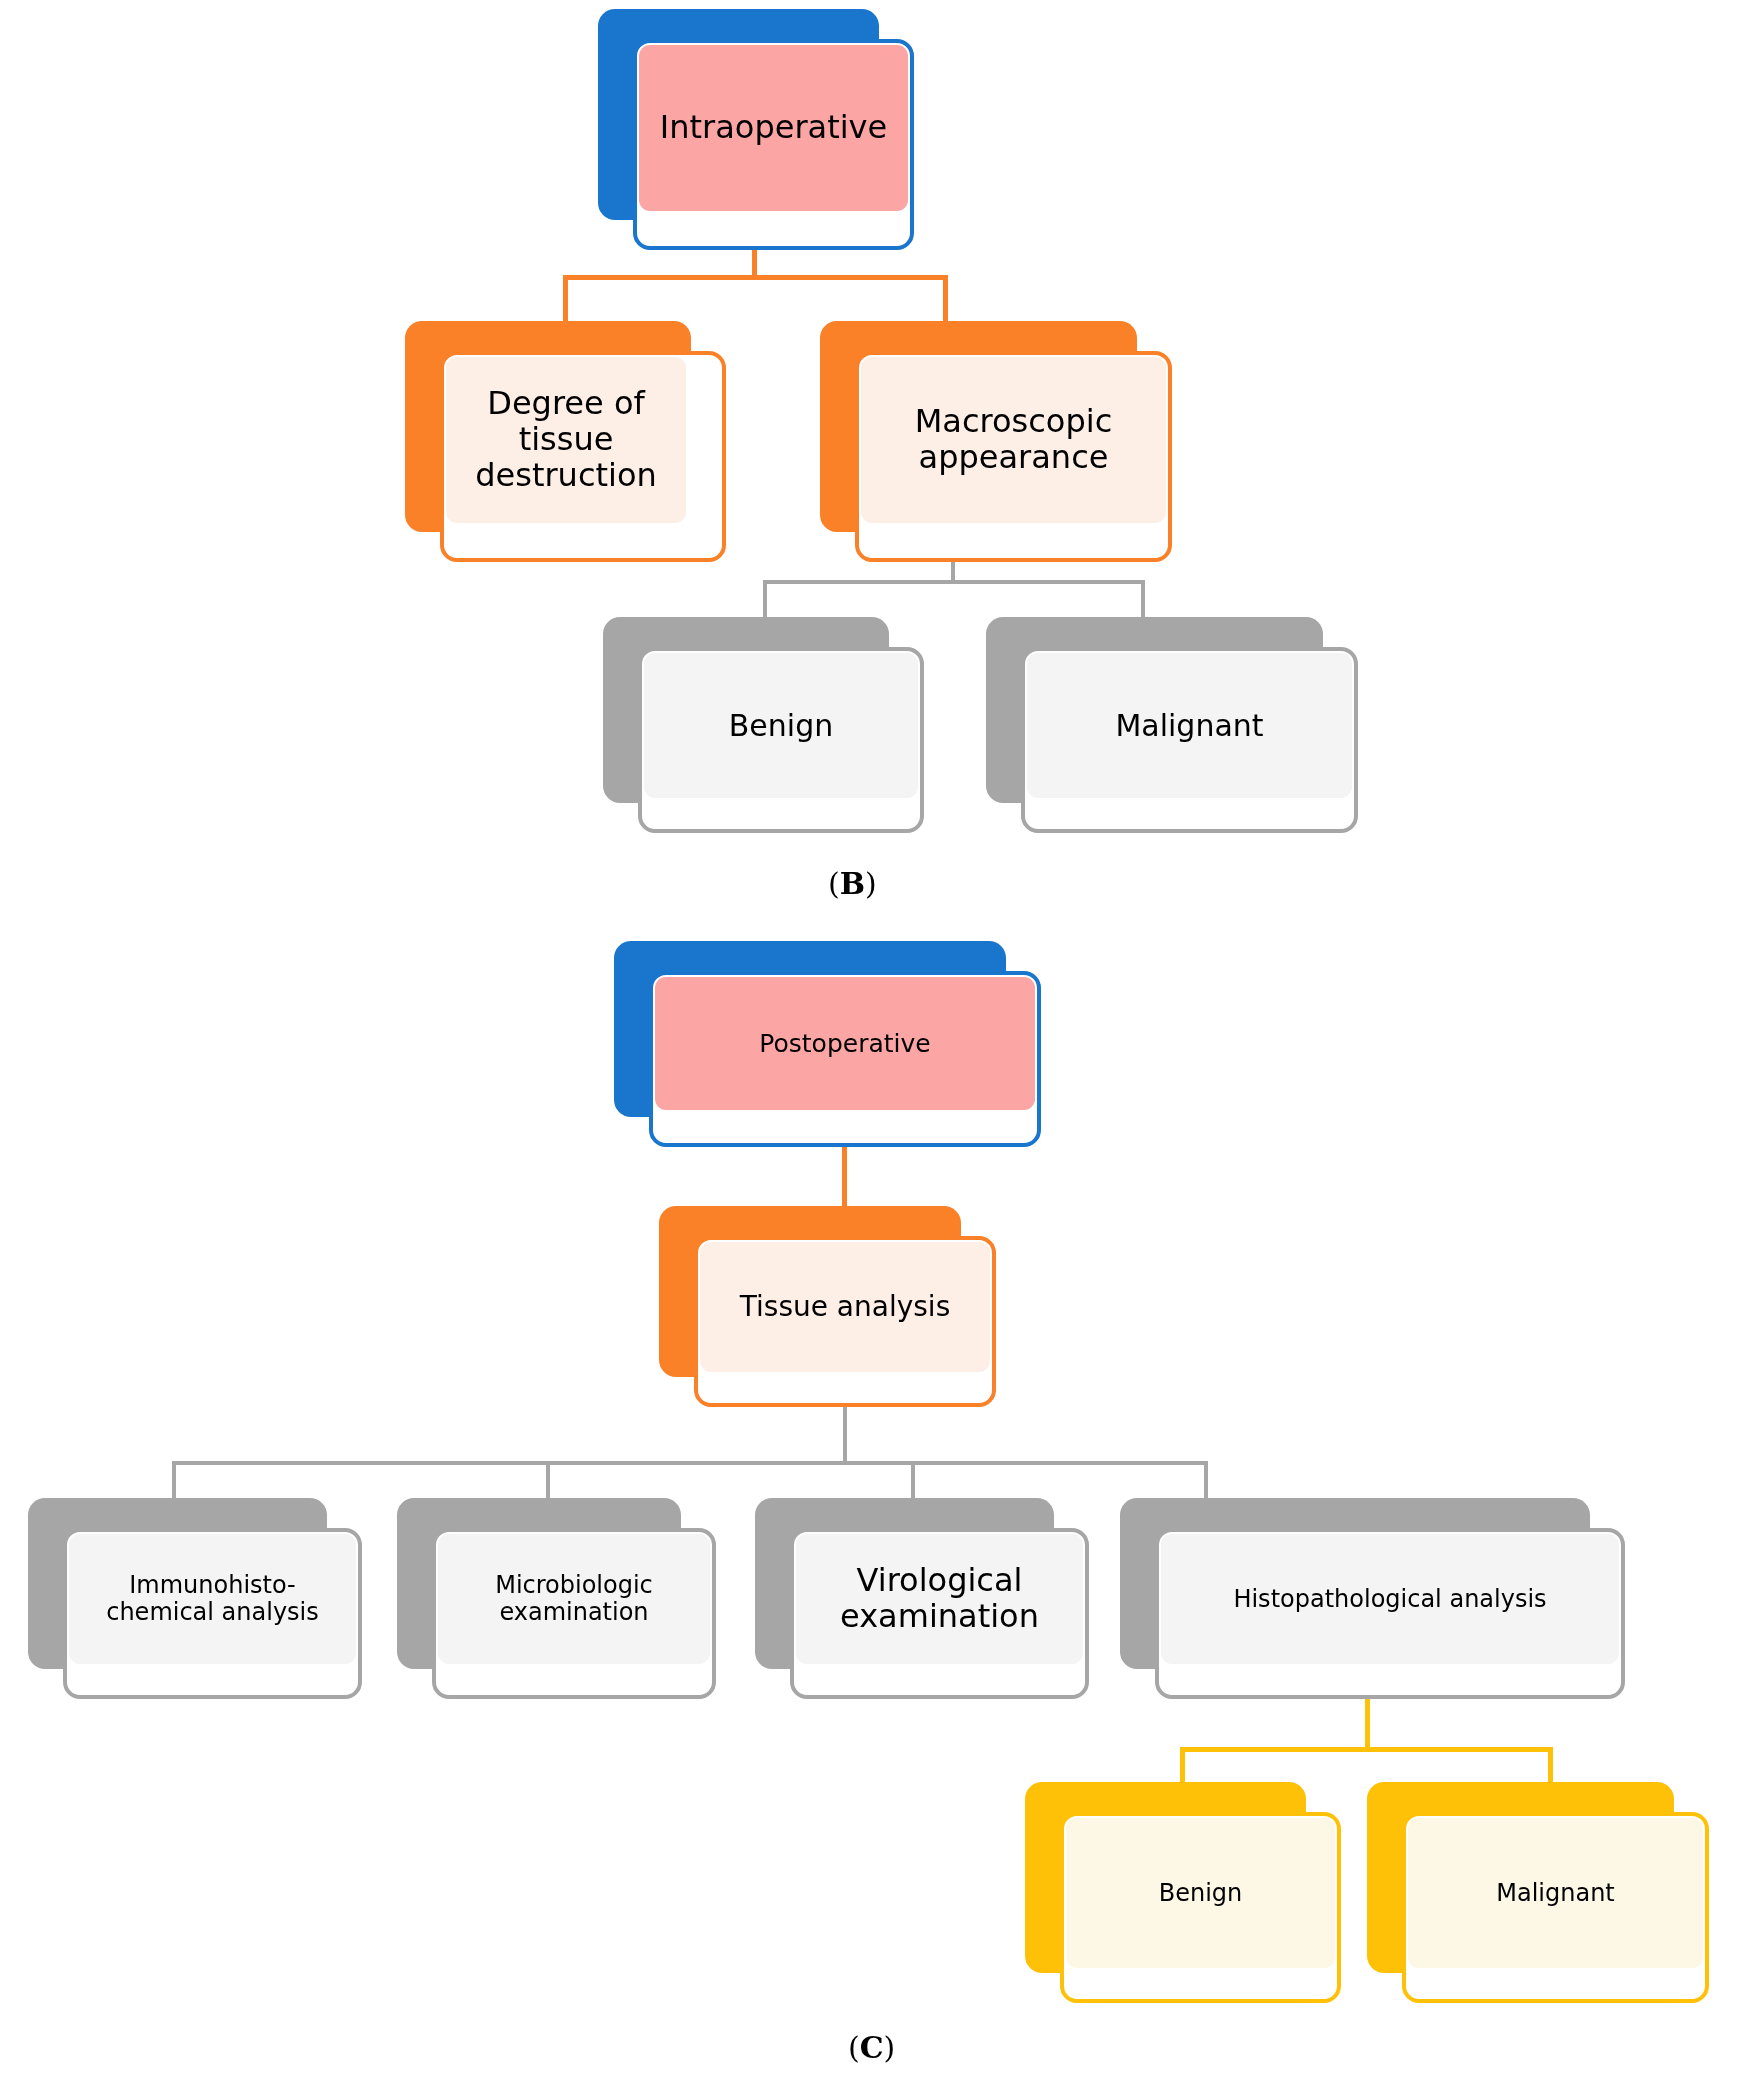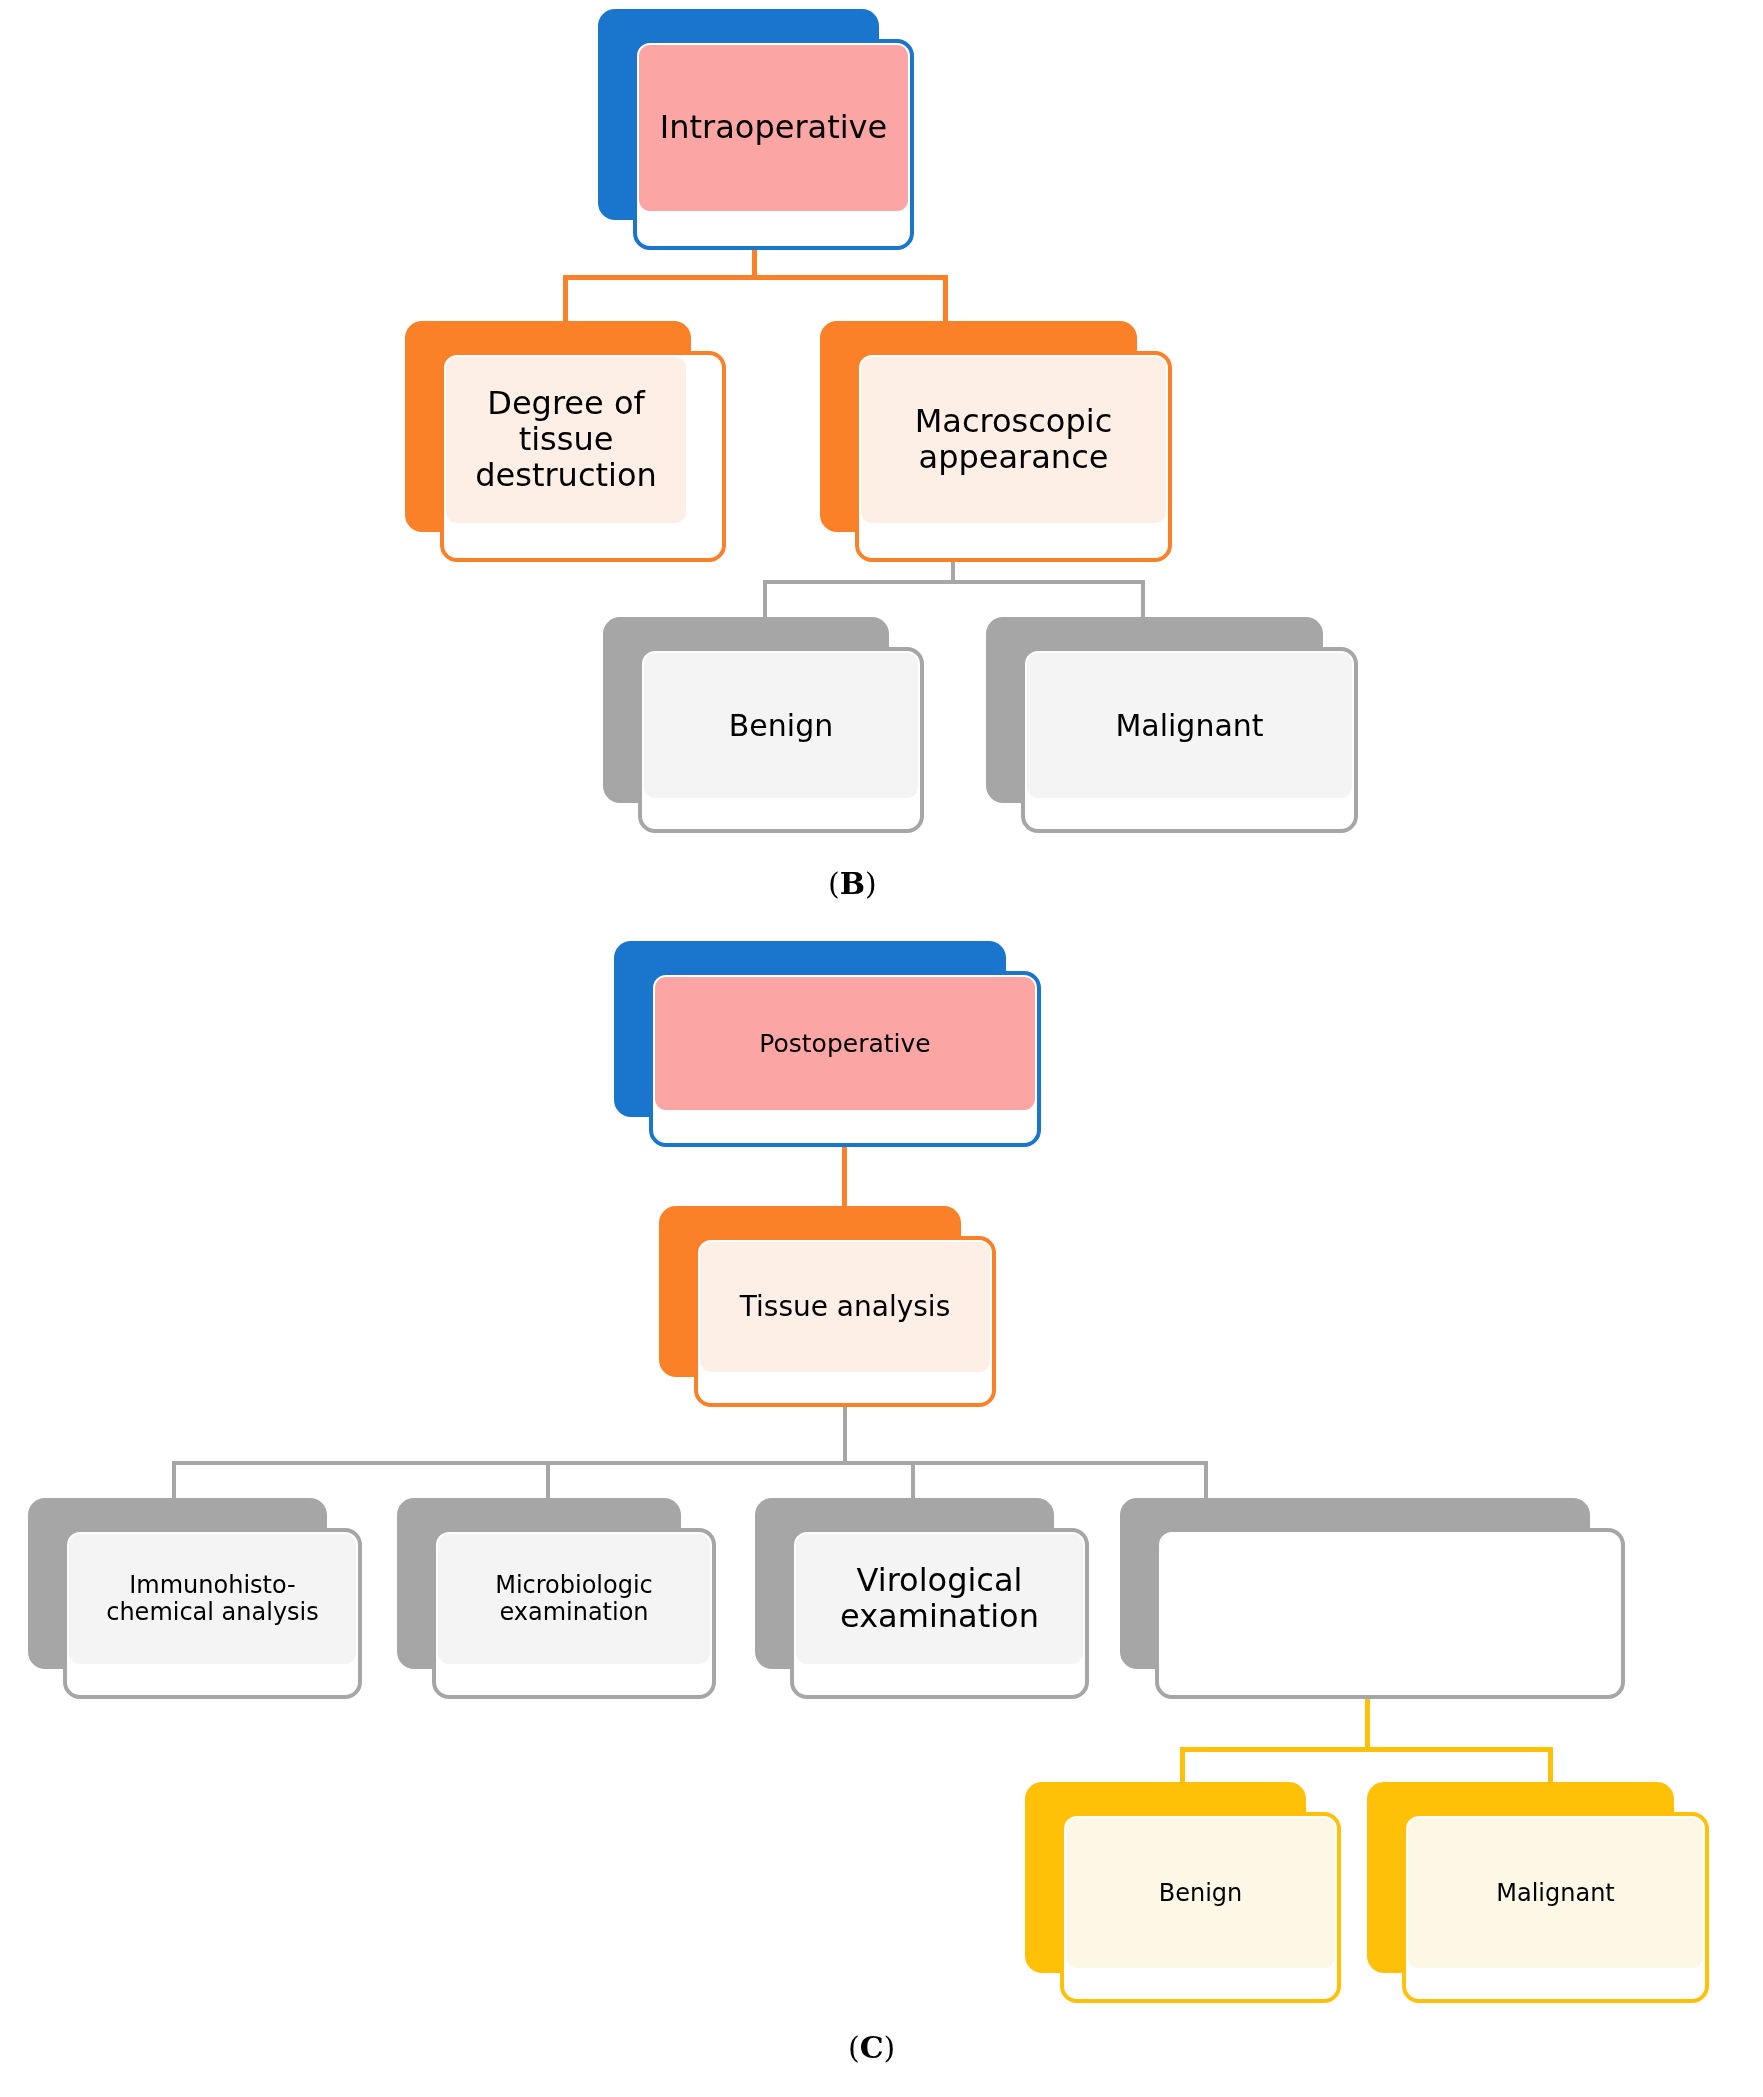--- a/index.html
+++ b/index.html
@@ -177,20 +177,23 @@
   <div class="card" style="left:35px; top:30px; width:299px; height:171px;"></div>
   <div class="inner" style="left:41px; top:36px; width:287px; height:130px; font-size:32px; flex-direction:column;">
     <span>Virological</span>
     <span>examination</span>
   </div>
 </div>
 
 <div class="node gray" style="left:1120px; top:1498px; width:505px; height:201px;">
   <div class="plate" style="width:470px; height:171px;"></div>
   <div class="card" style="left:35px; top:30px; width:470px; height:171px;"></div>
+  <div class="inner" style="left:41px; top:36px; width:458px; height:130px; font-size:24px; flex-direction:column;">
+    <span>Histopathological analysis</span>
+  </div>
 </div>
 
 <div class="conn yellow-line" style="left:1365px; top:1699px; width:5px; height:53px;"></div>
 <div class="conn yellow-line" style="left:1180px; top:1747px; width:373px; height:5px;"></div>
 <div class="conn yellow-line" style="left:1180px; top:1747px; width:5px; height:43px;"></div>
 <div class="conn yellow-line" style="left:1548px; top:1747px; width:5px; height:43px;"></div>
 
 <div class="node yellow" style="left:1025px; top:1782px; width:317px; height:221px;">
   <div class="plate" style="width:281px; height:191px;"></div>
   <div class="card" style="left:35px; top:30px; width:281px; height:191px;"></div>

